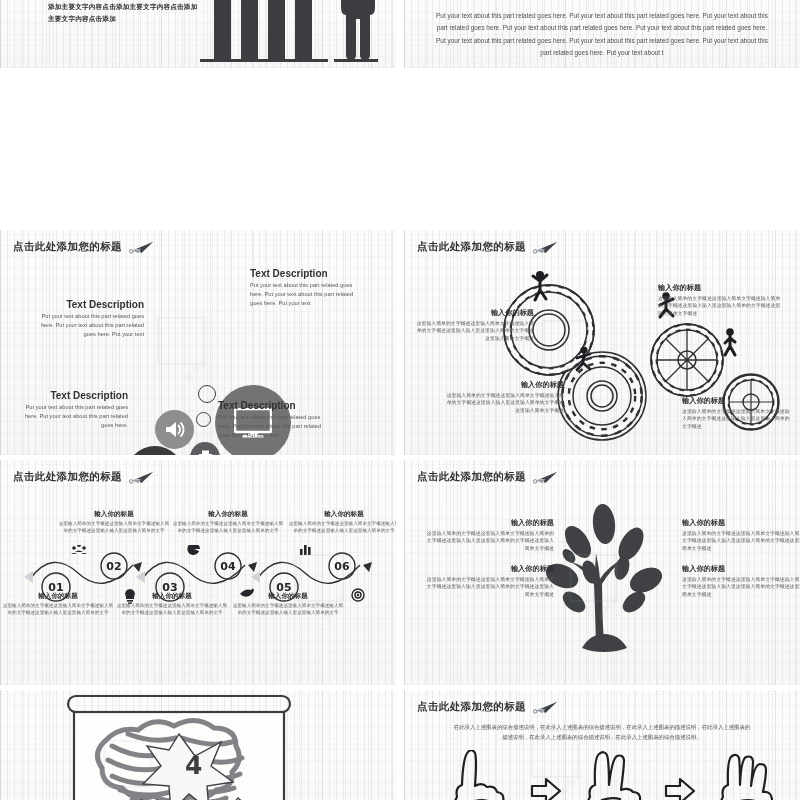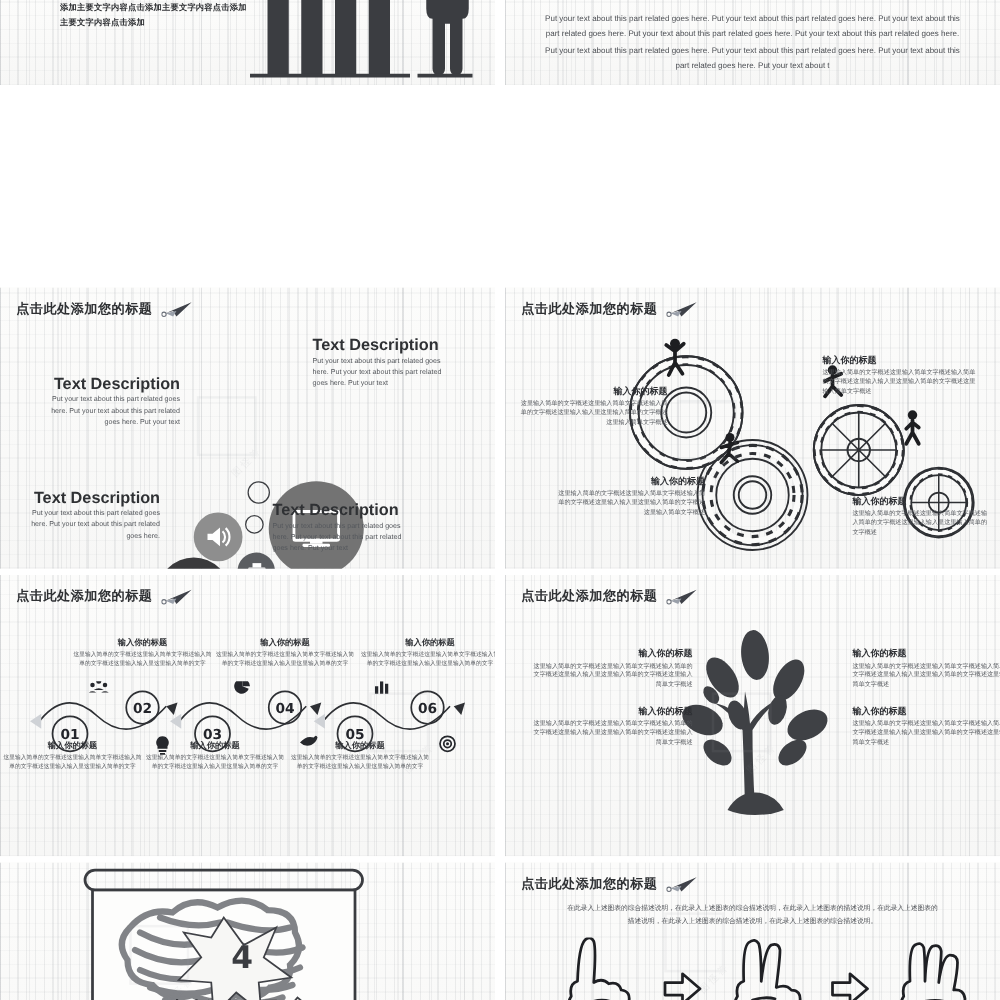--- a/index.html
+++ b/index.html
@@ -40,21 +40,21 @@
   .r1l-text{position:absolute;left:48px;top:-10px;width:150px;
     font-size:6.6px;line-height:1.72;color:#2f3134;font-weight:bold;letter-spacing:.2px;}
   .r1l-art{position:absolute;left:200px;top:-48px;}
 
   
   .r1r-para{position:absolute;left:28px;top:10px;width:340px;text-align:center;
     font-size:6.4px;line-height:1.92;color:#4a4d52;}
 
   
   .c-desc{position:absolute;}
-  .c-desc h4{margin:0 0 2px;font-size:13px;font-weight:bold;color:#2f3134;}
+  .c-desc h4{margin:0 0 2px;font-size:10px;font-weight:bold;color:#2f3134;}
   .c-desc p{margin:0;font-size:5.7px;line-height:1.62;color:#55585d;}
   .circ{position:absolute;border-radius:50%;display:flex;align-items:center;justify-content:center;}
   .ring{position:absolute;border-radius:50%;border:1.4px solid #3c3e42;}
 
   
   .g-desc{position:absolute;}
   .g-desc h4{margin:0 0 2px;font-size:7.2px;font-weight:bold;color:#2d2f33;}
   .g-desc p{margin:0;font-size:4.9px;line-height:1.5;color:#55585d;}
 
   

